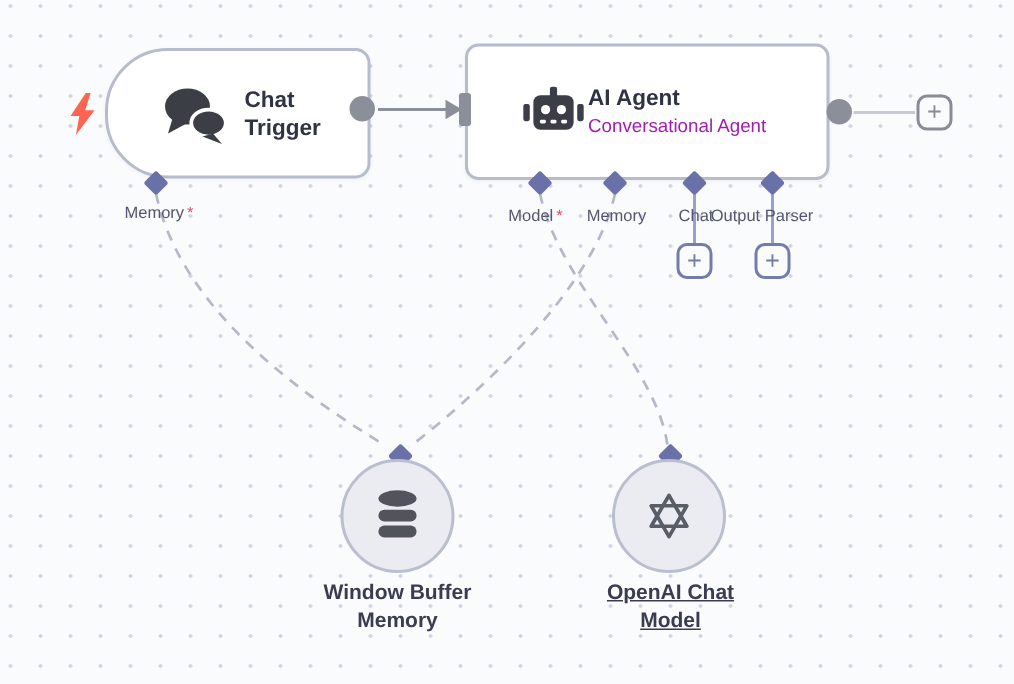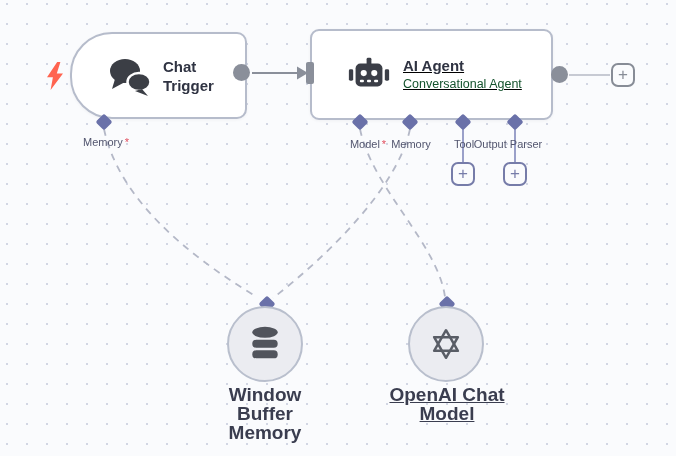--- a/index.html
+++ b/index.html
@@ -4,35 +4,35 @@
 <style>
   html,body{margin:0;padding:0;}
   body{width:676px;height:456px;overflow:hidden;font-family:"Liberation Sans", sans-serif;}
   #canvas{position:relative;width:676px;height:456px;background-color:#fafbfd;
     background-image:radial-gradient(circle,#d2d6e3 1.15px,transparent 1.3px);
     background-size:20px 20px;background-position:17px 14px;}
   svg.layer{position:absolute;left:0;top:0;pointer-events:none;}
   .node{position:absolute;background:#ffffff;border:2px solid #b6bccb;box-sizing:border-box;
     display:flex;align-items:center;box-shadow:0 1px 3px rgba(60,60,90,0.06);}
   #node-chat-trigger{left:70px;top:32px;width:177px;height:87px;border-radius:42px 10px 10px 42px;padding-left:34px;gap:11px;}
-  #node-ai-agent{left:310px;top:29px;width:243px;height:91px;border-radius:9px;padding-left:34px;gap:11px;text-decoration:underline;}
+  #node-ai-agent{left:310px;top:29px;width:243px;height:91px;border-radius:9px;padding-left:34px;}
   .node-title{font-size:15px;font-weight:bold;color:#2f3342;line-height:19px;}
   #node-chat-trigger .node-title{width:64px;}
-  .node-subtitle{font-size:12.5px;font-weight:normal;color:#14532d;line-height:17px;margin-top:1px;}
+  .node-subtitle{font-size:12.5px;font-weight:normal;color:#a21caf;line-height:17px;margin-top:1px;}
   .endpoint-circle{position:absolute;width:17px;height:17px;border-radius:50%;background:#8a8f9a;}
   .input-bar{position:absolute;width:8px;height:22px;border-radius:2px;background:#8a8f9a;}
   .diamond{position:absolute;width:12px;height:12px;background:#6a71a9;border-radius:2px;transform:rotate(45deg);}
   .port-label{position:absolute;transform:translateX(-50%);font-size:11px;color:#53566f;white-space:nowrap;}
   .req{color:#e14d5d;margin-left:2px;}
   .plus-btn{position:absolute;width:24px;height:24px;box-sizing:border-box;border:2px solid #767ca9;border-radius:7px;
     background:#fafbfd;color:#767ca9;font-size:17px;line-height:19px;text-align:center;font-weight:normal;cursor:pointer;}
   .plus-btn.gray{border-color:#878c96;color:#878c96;}
   .circle-node{position:absolute;width:76px;height:76px;border-radius:50%;background:#ebecf1;border:2px solid #b9bfcd;
     box-sizing:border-box;display:flex;align-items:center;justify-content:center;}
-  .circle-label{position:absolute;text-align:center;font-size:19px;font-weight:bold;color:#3a3d4f;line-height:19px;}
+  .circle-label{position:absolute;text-align:center;font-size:14px;font-weight:bold;color:#3a3d4f;line-height:19px;}
   #bolt{position:absolute;left:46px;top:62px;}
 </style>
 </head>
 <body>
 
 <div id="canvas">
 
   <svg class="layer" width="676" height="456" viewBox="0 0 676 456">
     <path d="M252 73 L298 73" stroke="#8a8f9a" stroke-width="2" fill="none"></path>
     <polygon points="297,66.5 308,73 297,79.5" fill="#8a8f9a"></polygon>
@@ -82,23 +82,23 @@
 
   <div class="diamond" style="left:98px;top:116px;"></div>
   <div class="diamond" style="left:354px;top:116px;"></div>
   <div class="diamond" style="left:404px;top:116px;"></div>
   <div class="diamond" style="left:457px;top:116px;"></div>
   <div class="diamond" style="left:509px;top:116px;"></div>
   <div class="diamond" style="left:261px;top:298px;"></div>
   <div class="diamond" style="left:441px;top:298px;"></div>
 
   <div class="port-label" style="left:106px;top:136px;"><span>Memory</span><span class="req">*</span></div>
-  <div class="port-label" style="left:368px;top:138px;text-align:right;"><span>Model</span><span class="req">*</span></div>
+  <div class="port-label" style="left:357px;top:138px;text-align:right;"><span>Model</span><span class="req">*</span></div>
   <div class="port-label" style="left:411px;top:138px;"><span>Memory</span></div>
-  <div class="port-label" style="left:464px;top:138px;"><span>Tool</span></div>
+  <div class="port-label" style="left:464px;top:138px;"><span>Chat</span></div>
   <div class="port-label" style="left:508px;top:138px;"><span>Output Parser</span></div>
 
   <div class="plus-btn" style="left:451px;top:162px;">+</div>
   <div class="plus-btn" style="left:503px;top:162px;">+</div>
   <div class="plus-btn gray" style="left:611px;top:63px;">+</div>
 
   <div class="circle-node" style="left:227px;top:306px;">
     <svg width="34" height="36" viewBox="0 0 32 34">
       <ellipse cx="16" cy="6" rx="12" ry="5.2" fill="#51545c"></ellipse>
       <rect x="4" y="13" width="24" height="7.5" rx="3.7" fill="#51545c"></rect>

